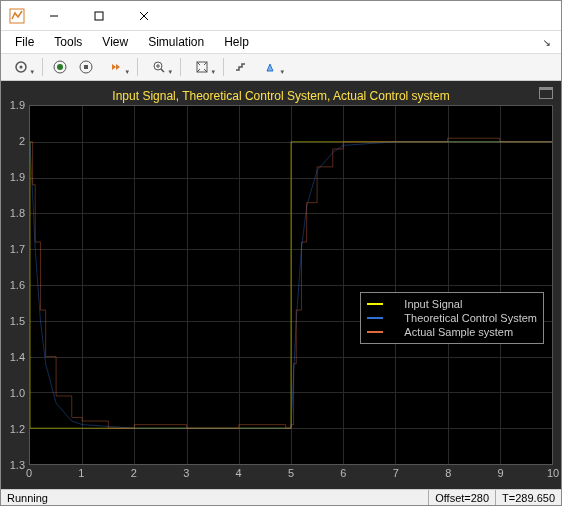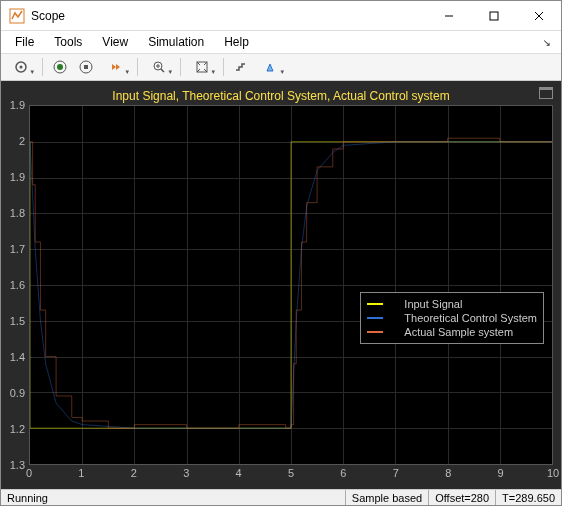--- a/index.html
+++ b/index.html
@@ -51,21 +51,20 @@
 </head>
 <body>
 
 <div class="titlebar">
   <span class="app-icon">
     <svg viewBox="0 0 16 16">
         <rect x="1" y="1" width="14" height="14" fill="#fff" stroke="#d97b29"></rect>
         <path d="M3 11 L6 5 L9 9 L13 3" stroke="#d97b29" fill="none" stroke-width="1.5"></path>
       </svg>
   </span>
-  <span class="title">Scope</span>
   <div class="win-controls">
     <div class="win-btn">
         <svg width="10" height="10">
           <line x1="1" y1="5" x2="9" y2="5" stroke="#000"></line>
         </svg>
       </div>
     <div class="win-btn">
         <svg width="10" height="10">
           <rect x="1" y="1" width="8" height="8" fill="none" stroke="#000"></rect>
         </svg>
@@ -188,21 +187,21 @@
         <div class="legend-row">
             <span class="legend-swatch" style="background:#e06a3d"></span>
             <span>Actual Sample system</span>
           </div>
       </div>
     </div>
 
     <div class="ytick-labels">
       <span style="top:100%">1.3</span>
       <span style="top:90%">1.2</span>
-      <span style="top:80%">0.9</span>
+      <span style="top:80%">1.0</span>
       <span style="top:70%">1.4</span>
       <span style="top:60%">1.5</span>
       <span style="top:50%">1.6</span>
       <span style="top:40%">1.7</span>
       <span style="top:30%">1.8</span>
       <span style="top:20%">1.9</span>
       <span style="top:10%">2</span>
       <span style="top:0%">1.9</span>
     </div>
     <div class="xtick-labels">
@@ -216,16 +215,15 @@
       <span style="left:70%">7</span>
       <span style="left:80%">8</span>
       <span style="left:90%">9</span>
       <span style="left:100%">10</span>
     </div>
   </div>
 </div>
 
 <div class="statusbar">
   <div class="status-left">Running</div>
-  <div class="status-cell">Sample based</div>
   <div class="status-cell">Offset=280</div>
   <div class="status-cell">T=289.650</div>
 </div>
 
 </body></html>

